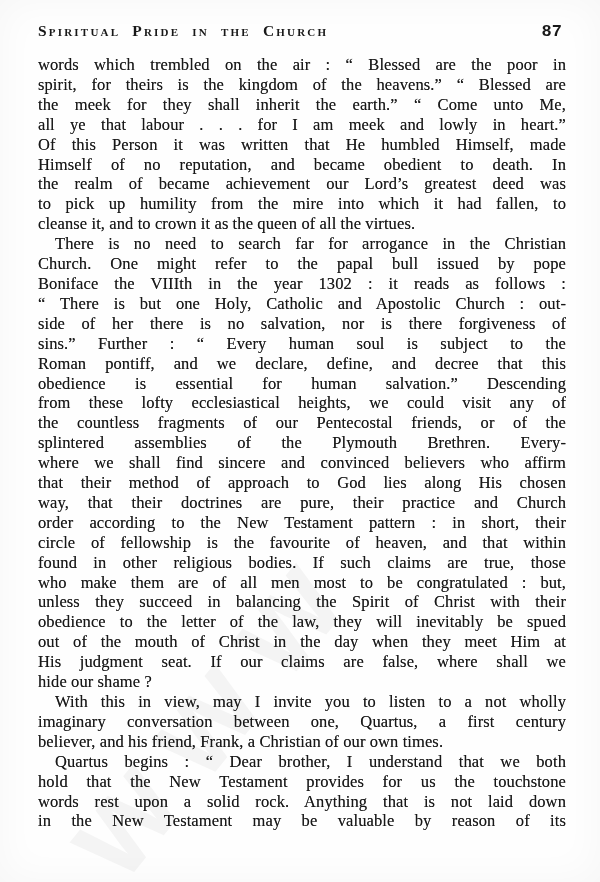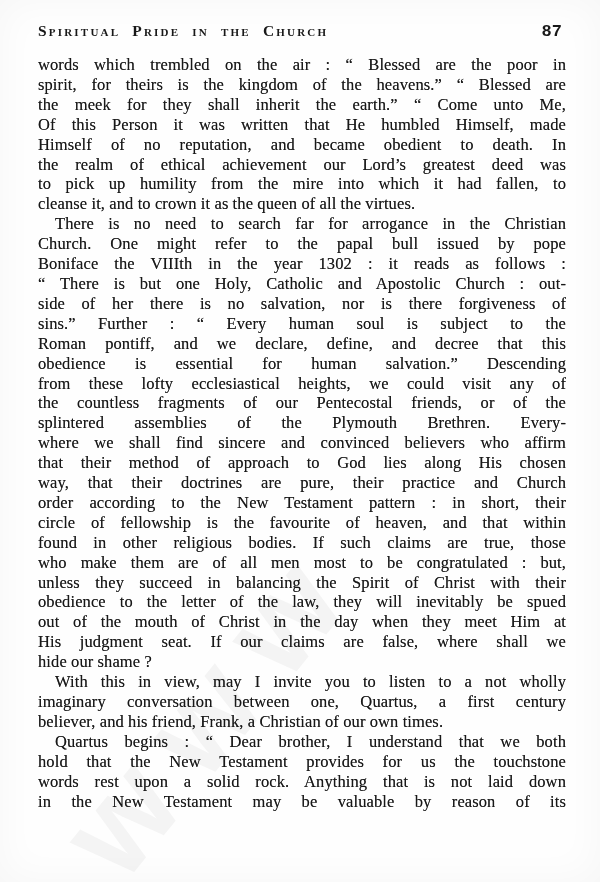--- a/index.html
+++ b/index.html
@@ -87,23 +87,24 @@
 
   <header class="running-head">
     <span class="title">Spiritual Pride in the Church</span>
     <span class="pagenum">87</span>
   </header>
 
   <main class="body-text" id="paragraphs">
       <div class="line">words which trembled on the air : “ Blessed are the poor in</div>
       <div class="line">spirit, for theirs is the kingdom of the heavens.” “ Blessed are</div>
       <div class="line">the meek for they shall inherit the earth.” “ Come unto Me,</div>
+      <div class="line">all ye that labour . . . for I am meek and lowly in heart.”</div>
       <div class="line">Of this Person it was written that He humbled Himself, made</div>
       <div class="line">Himself of no reputation, and became obedient to death. In</div>
-      <div class="line">the realm of ethical achievement our Lord’s greatest deed was</div>
+      <div class="line">the realm of became achievement our Lord’s greatest deed was</div>
       <div class="line">to pick up humility from the mire into which it had fallen, to</div>
       <div class="line para-end">cleanse it, and to crown it as the queen of all the virtues.</div>
       <div class="line indent">There is no need to search far for arrogance in the Christian</div>
       <div class="line">Church. One might refer to the papal bull issued by pope</div>
       <div class="line">Boniface the VIIIth in the year 1302 : it reads as follows :</div>
       <div class="line">“ There is but one Holy, Catholic and Apostolic Church : out-</div>
       <div class="line">side of her there is no salvation, nor is there forgiveness of</div>
       <div class="line">sins.” Further : “ Every human soul is subject to the</div>
       <div class="line">Roman pontiff, and we declare, define, and decree that this</div>
       <div class="line">obedience is essential for human salvation.” Descending</div>

